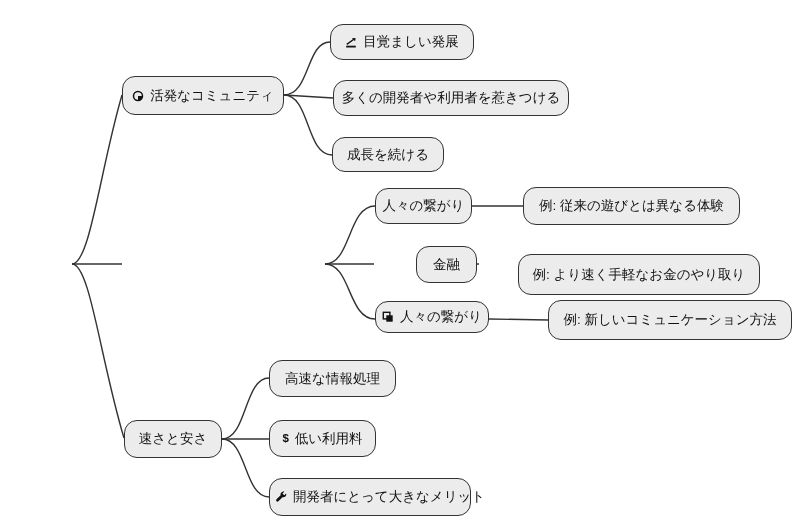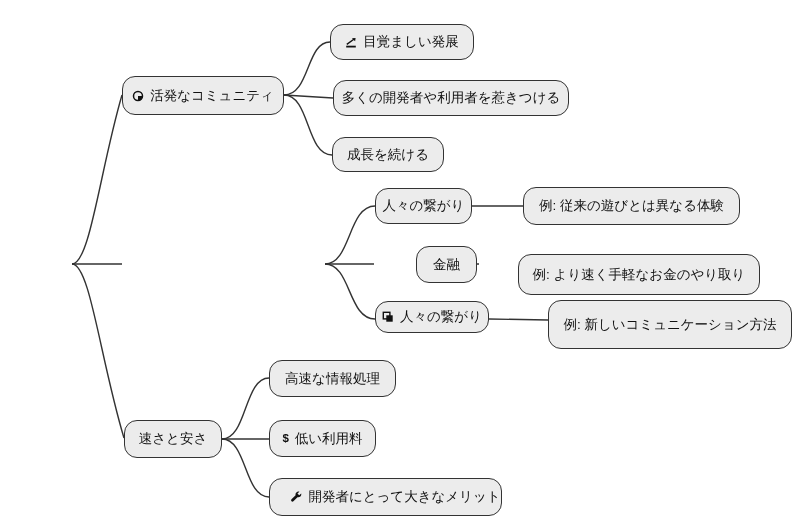--- a/index.html
+++ b/index.html
@@ -57,25 +57,25 @@
   #n-b1     { left: 122px; top: 76px;  width: 162px; height: 39px; }
   #n-b1c1   { left: 330px; top: 24px;  width: 144px; height: 36px; }
   #n-b1c2   { left: 333px; top: 80px;  width: 236px; height: 36px; }
   #n-b1c3   { left: 332px; top: 137px; width: 112px; height: 35px; }
   #n-b2     { left: 122px; top: 244px; width: 203px; height: 41px; }
   #n-b2c1   { left: 375px; top: 188px; width: 97px;  height: 36px; }
   #n-b2c1e  { left: 523px; top: 187px; width: 217px; height: 38px; }
   #n-b2c2   { left: 374px; top: 246px; width: 61px;  height: 37px; margin-left: 42px; }
   #n-b2c2e  { left: 479px; top: 254px; width: 242px; height: 41px; margin-left: 39px; }
   #n-b2c3   { left: 375px; top: 301px; width: 114px; height: 32px; }
-  #n-b2c3e  { left: 548px; top: 300px; width: 244px; height: 49px; }
+  #n-b2c3e  { left: 548px; top: 300px; width: 244px; height: 40px; }
   #n-b3     { left: 124px; top: 420px; width: 98px;  height: 38px; }
   #n-b3c1   { left: 269px; top: 360px; width: 127px; height: 37px; }
   #n-b3c2   { left: 269px; top: 420px; width: 107px; height: 37px; }
-  #n-b3c3   { left: 269px; top: 478px; width: 233px; height: 38px; padding-left: 20px; }
+  #n-b3c3   { left: 269px; top: 478px; width: 202px; height: 38px; padding-left: 20px; }
 </style>
 </head>
 <body>
 
 <div class="canvas">
 
   <svg class="links" viewBox="0 0 798 527">
     <path d="M72,264 C90,264 100,170 122,95"></path>
     <path d="M72,264 L122,264"></path>
     <path d="M72,264 C90,264 100,358 124,438"></path>

